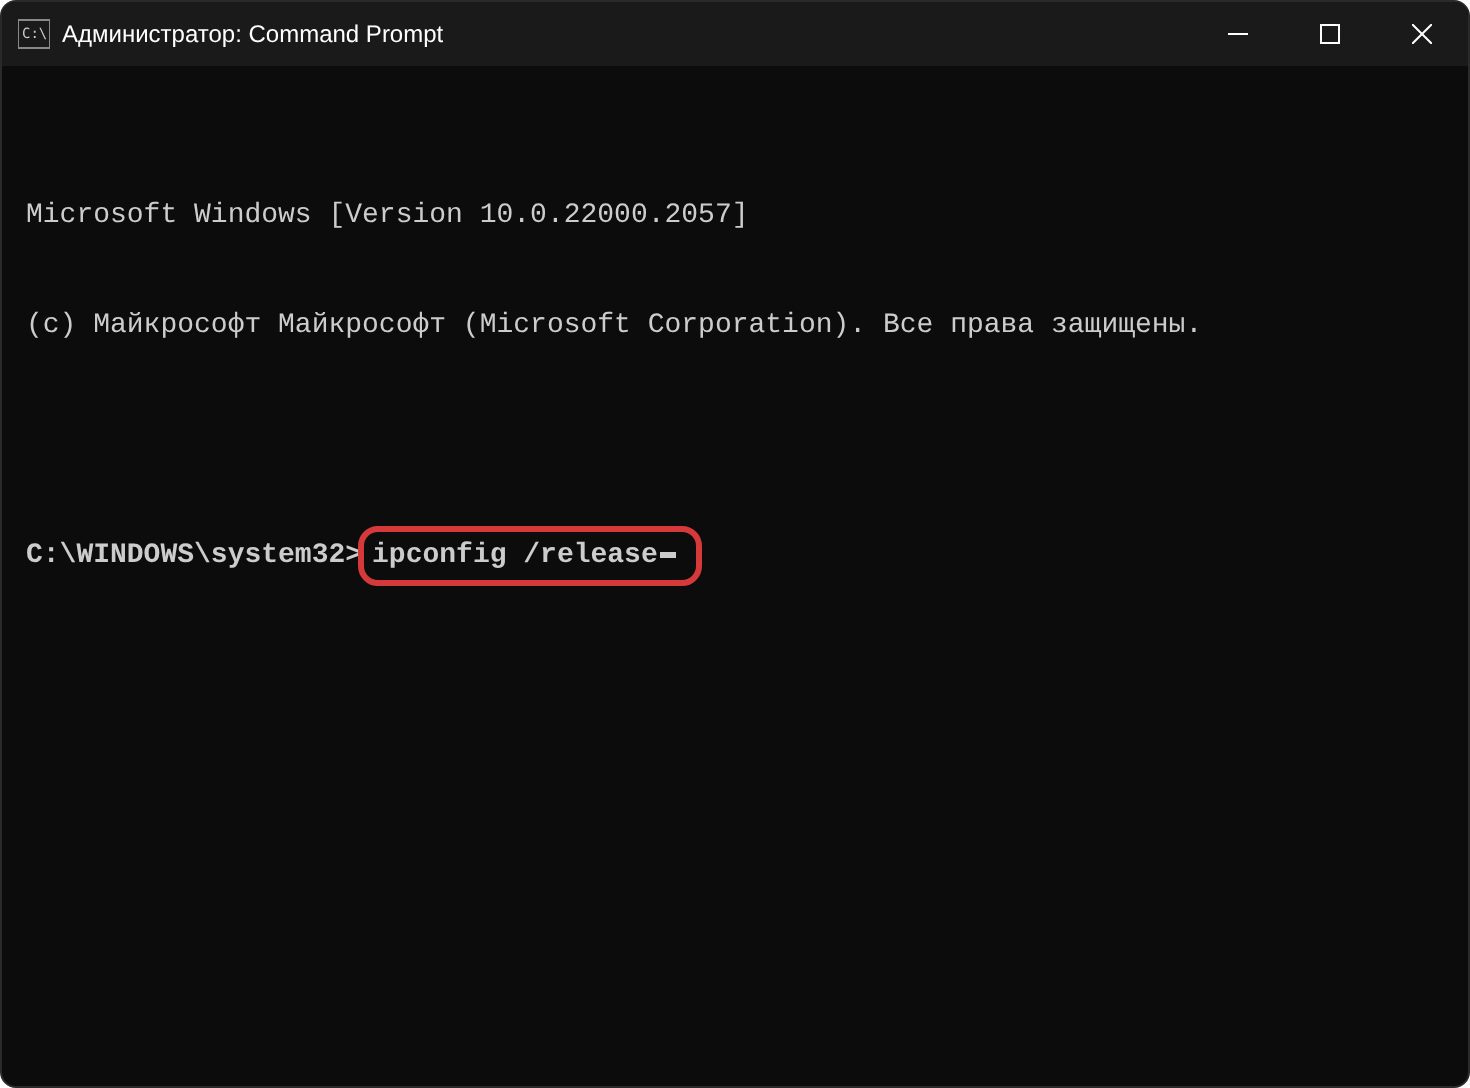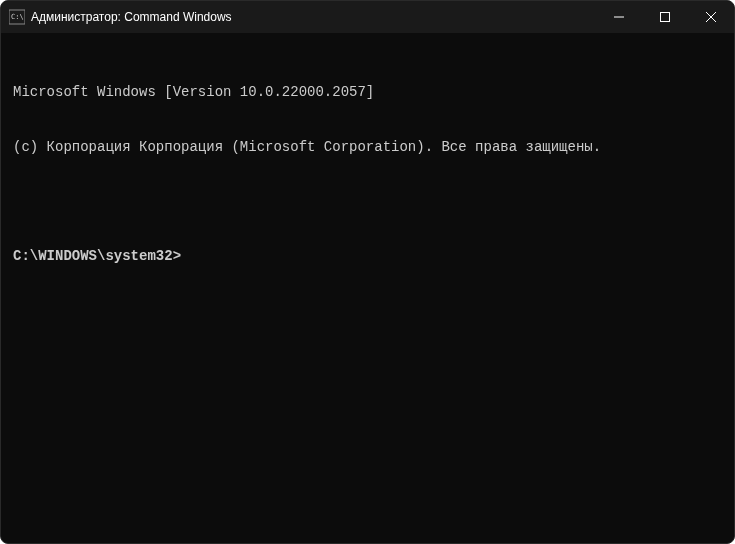--- a/index.html
+++ b/index.html
@@ -64,21 +64,21 @@
       align-items: center;
       justify-content: center;
       color: #ffffff;
       cursor: pointer;
     }
     .control-btn svg {
       width: 10px;
       height: 10px;
     }
     .terminal {
-      padding: 14px 12px;
+      padding: 30px 12px;
       color: #cccccc;
       font-size: 14px;
       line-height: 1.3;
       font-family: Consolas, "Courier New", monospace;
       white-space: pre;
     }
     .terminal-line {
       display: block;
     }
     .empty-line {
@@ -119,21 +119,21 @@
 
 <div class="window">
   <div class="titlebar">
     <div class="titlebar-left">
       <span class="app-icon">
         <svg viewBox="0 0 16 16">
           <rect x="0" y="1" width="16" height="14" fill="#1a1a1a" stroke="#888" stroke-width="1"></rect>
           <text x="2" y="10" font-size="7" fill="#ccc" font-family="monospace">C:\</text>
         </svg>
       </span>
-      <span class="title-text">Администратор: Command Windows</span>
+      <span class="title-text">Администратор: Command Prompt</span>
     </div>
     <div class="window-controls">
       <div class="control-btn">
         <svg viewBox="0 0 10 10">
             <line x1="0" y1="5" x2="10" y2="5" stroke="#ffffff" stroke-width="1"></line>
           </svg>
       </div>
       <div class="control-btn">
         <svg viewBox="0 0 10 10">
             <rect x="0.5" y="0.5" width="9" height="9" fill="none" stroke="#ffffff" stroke-width="1"></rect>
@@ -143,19 +143,19 @@
         <svg viewBox="0 0 10 10">
           <line x1="0" y1="0" x2="10" y2="10" stroke="#ffffff" stroke-width="1"></line>
           <line x1="10" y1="0" x2="0" y2="10" stroke="#ffffff" stroke-width="1"></line>
         </svg>
       </div>
     </div>
   </div>
 
   <div class="terminal">
     <span class="terminal-line">Microsoft Windows [Version 10.0.22000.2057]</span>
-    <span class="terminal-line">(c) Корпорация Корпорация (Microsoft Corporation). Все права защищены.</span>
+    <span class="terminal-line">(c) Майкрософт Майкрософт (Microsoft Corporation). Все права защищены.</span>
     <div class="empty-line"></div>
     <div class="prompt-line">
-      <span class="prompt-prefix">C:\WINDOWS\system32&gt;</span>
+      <span class="prompt-prefix">C:\WINDOWS\system32&gt;</span><span class="command-highlight"><span class="command-text">ipconfig /release</span><span class="cursor"></span></span>
     </div>
   </div>
 </div>
 
 </body></html>

